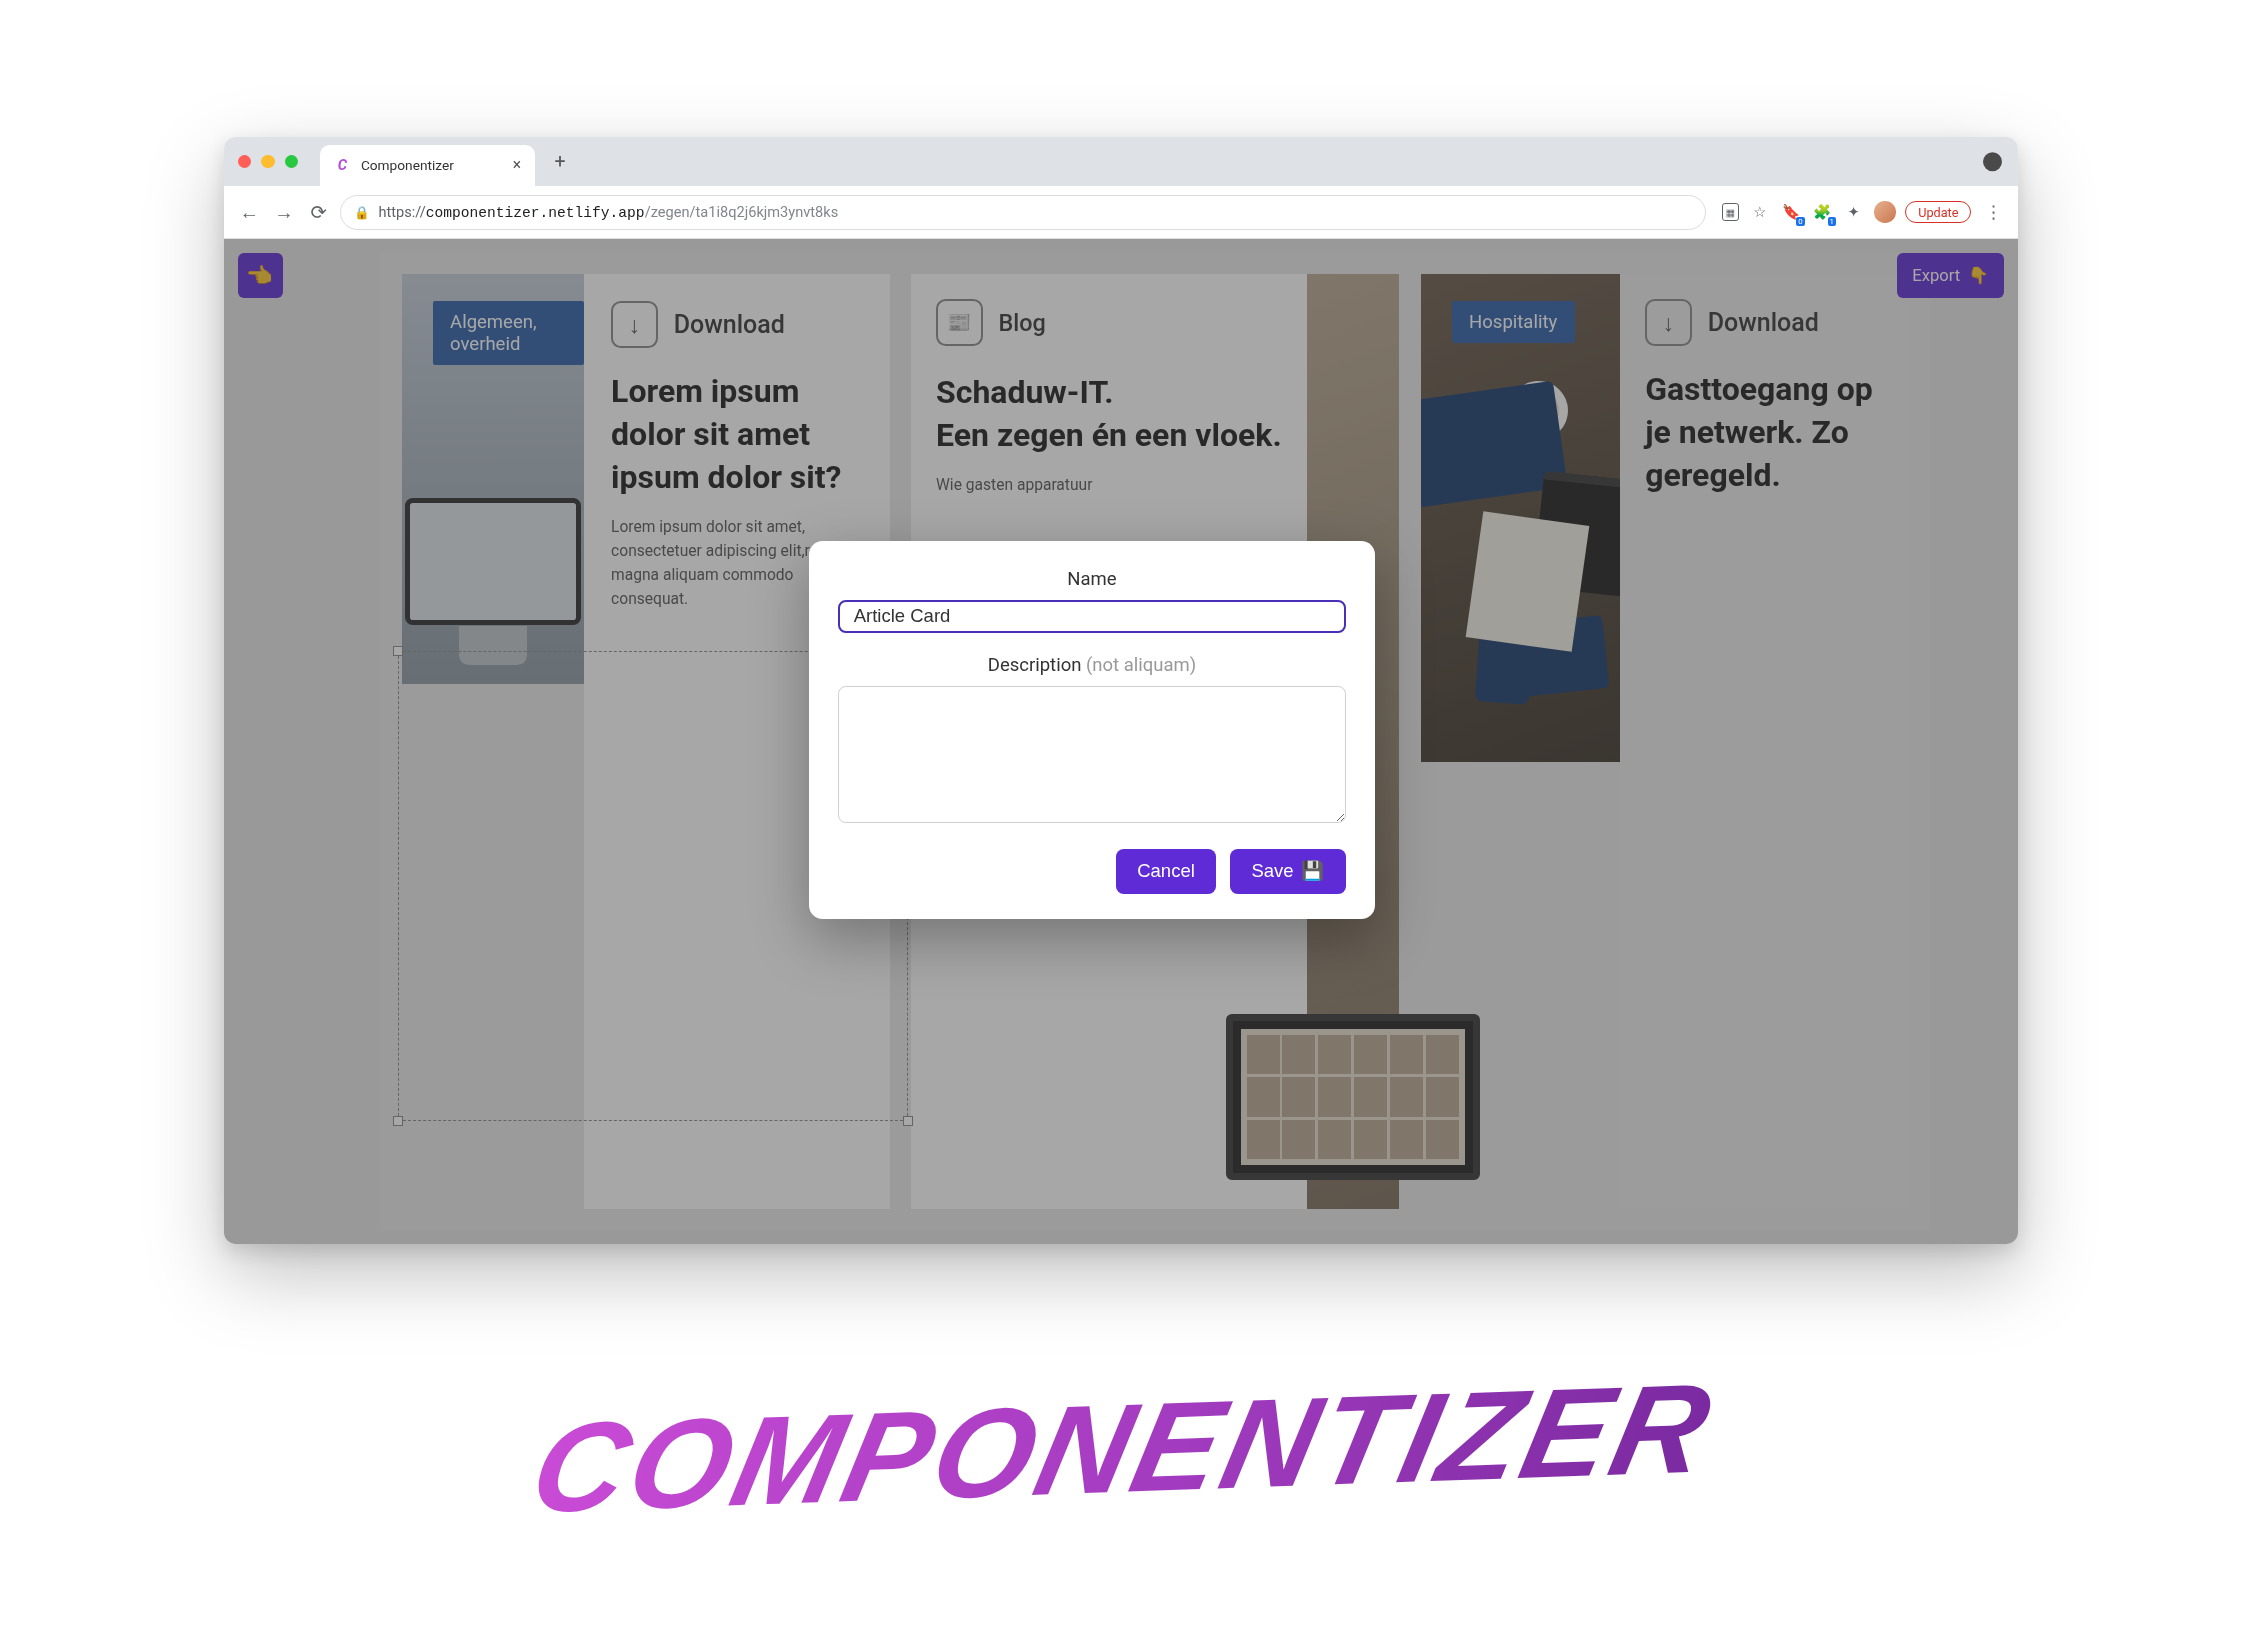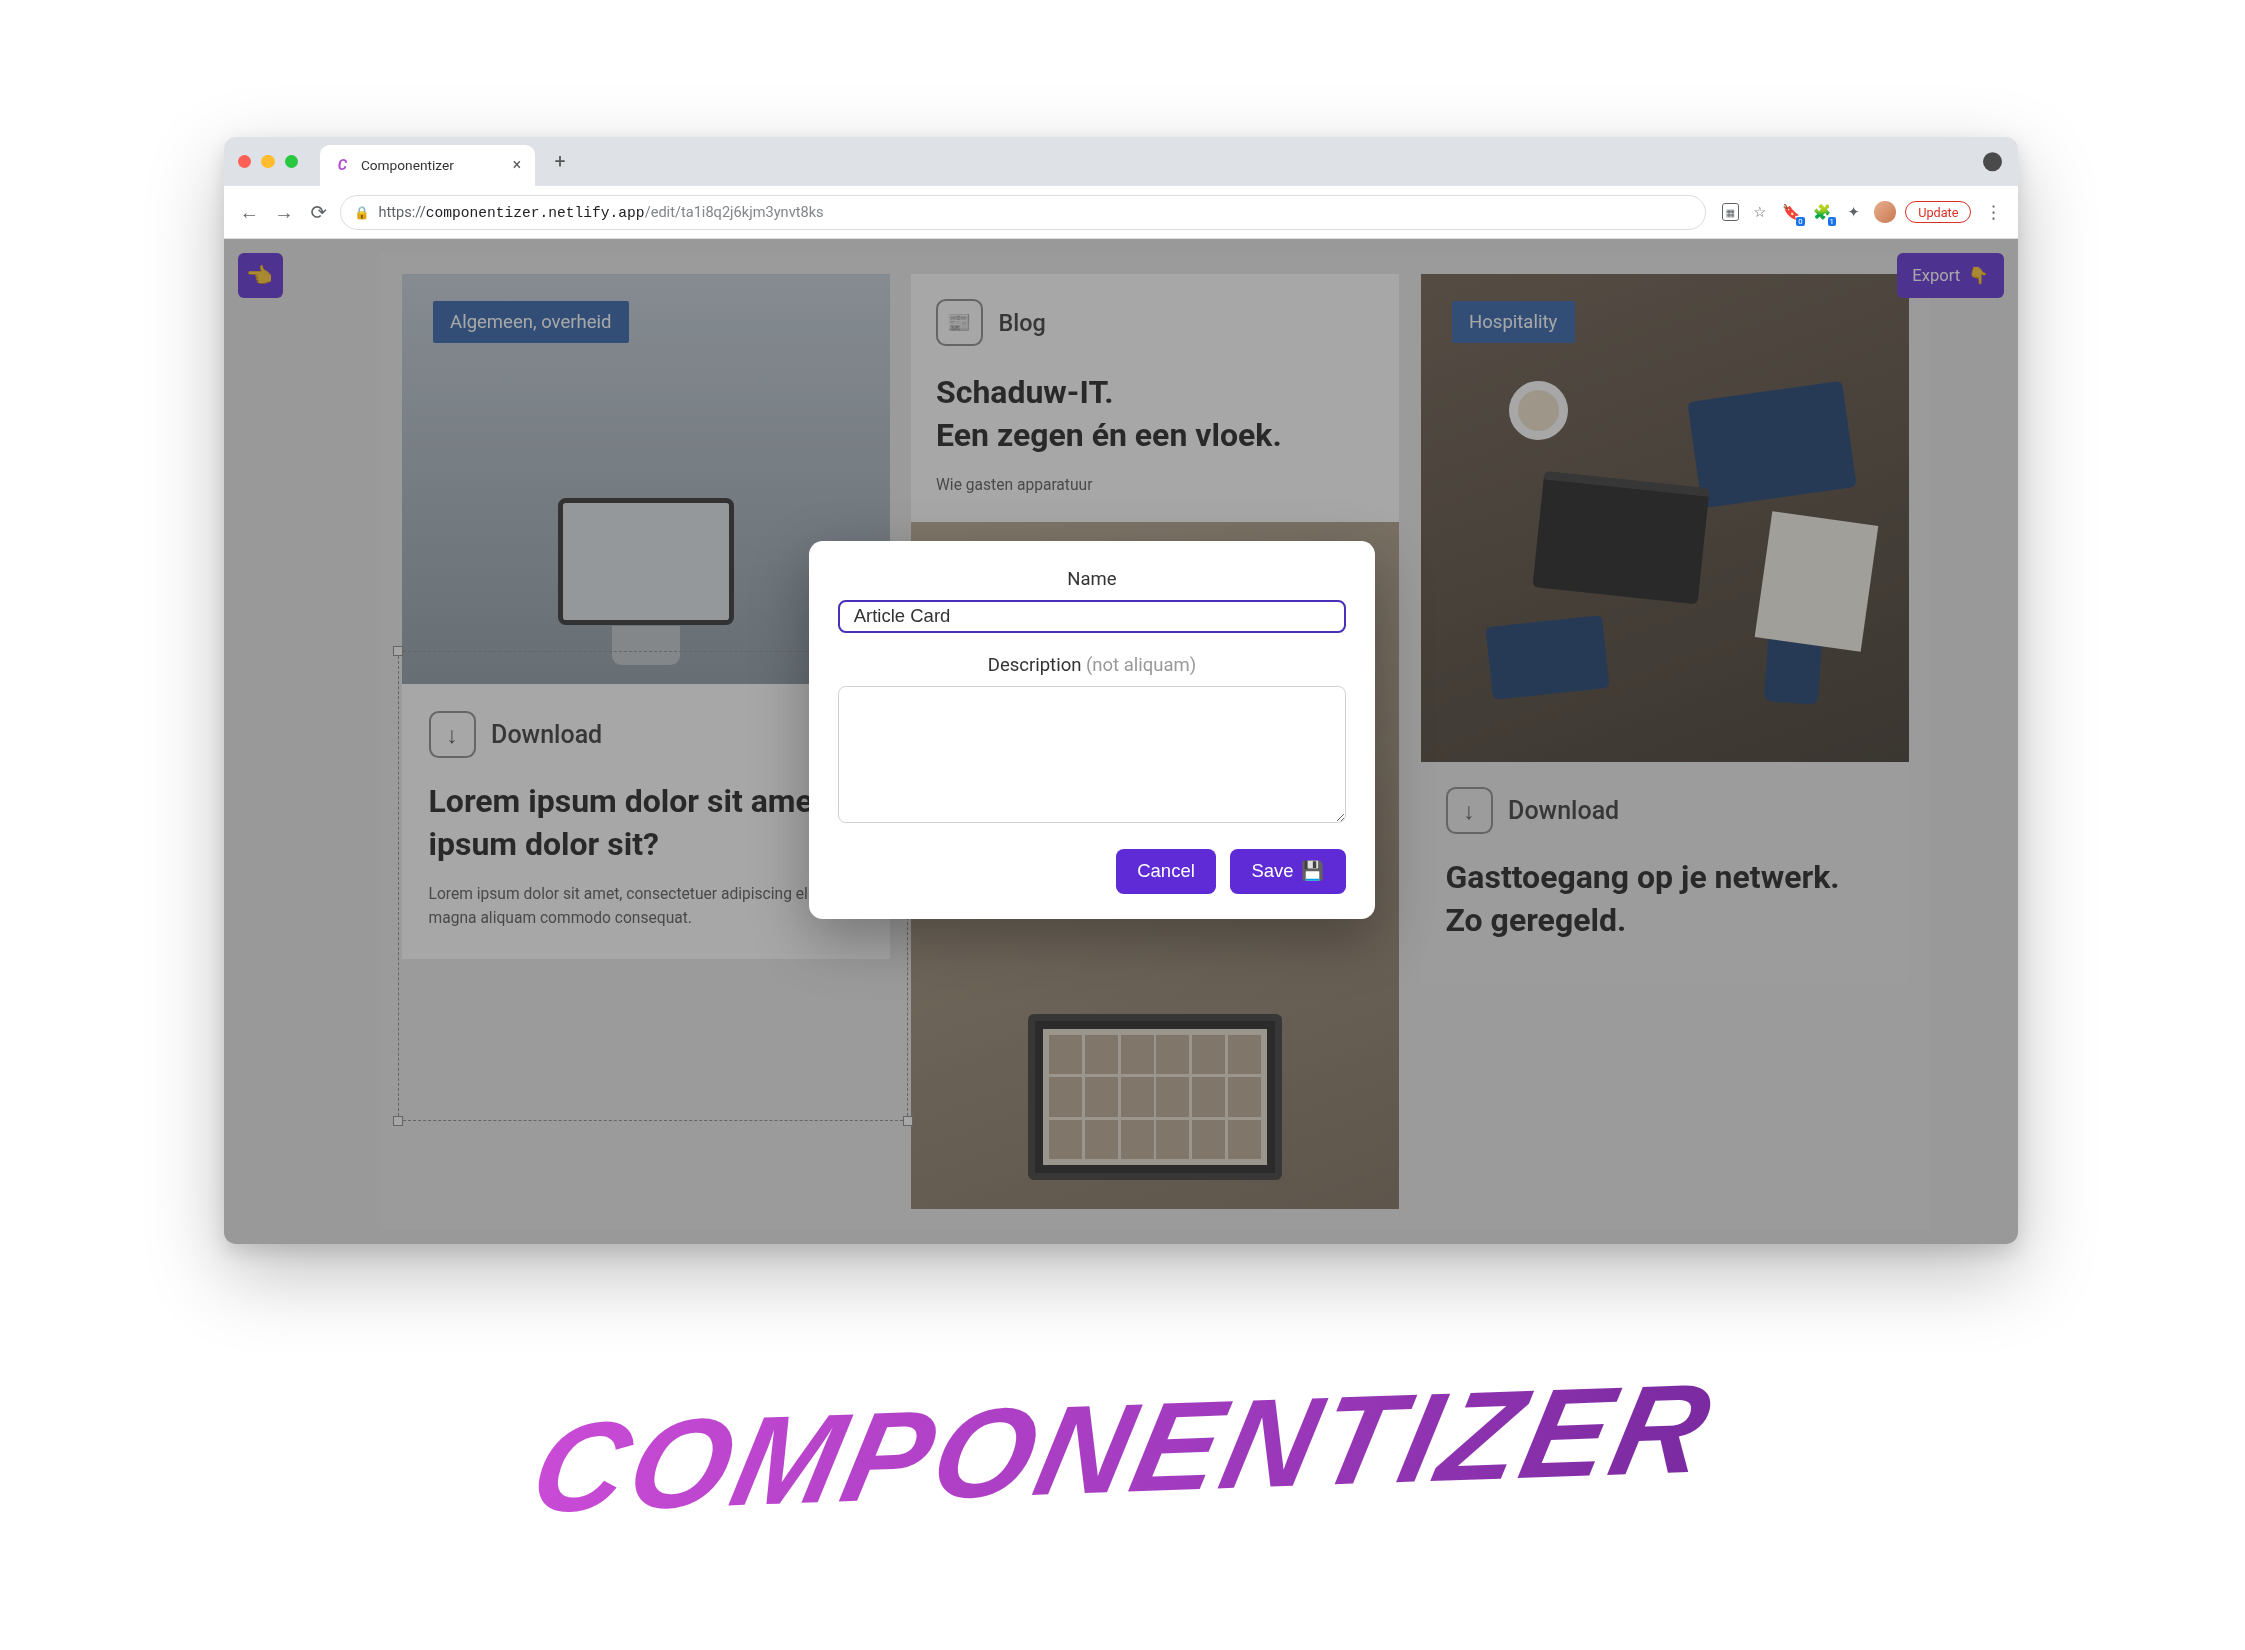--- a/index.html
+++ b/index.html
@@ -106,21 +106,21 @@
   }
   .toolbar-right {
     position:absolute; top:13.7px; right:13.7px; z-index:3;
     height:45px;background:#5e2bd6;border-radius:5.9px;color:#fff;
     display:flex;align-items:center;padding:0 15.6px;gap:7.8px;font-size:16.6px;
   }
   .canvas {
     position:absolute; left:156px; right:88px; top:13.7px; bottom:13.7px;
     background:#e9e9e9; display:flex; gap:21.5px; padding:21.5px;
   }
-  .col { flex:1; display:flex; flex-direction:column; gap:0; }
+  .col { flex:1; display:flex; flex-direction:row; gap:0; }
   .card-img {
     width:100%; background:#9aa3ab; position:relative; overflow:hidden;
   }
   .card-img.h1 { height:410px; background:linear-gradient(180deg,#c2cdd6,#8a98a3); }
   .card-img.h2 { height:410px; background:linear-gradient(160deg,#6a5a4a,#3a3228); }
   .tag-pill {
     position:absolute; top:27px; left:31px; background:#2b5ea8; color:#fff;
     padding:9.8px 17.6px; font-size:18.5px; border-radius:2px;
   }
   .card-body { background:#fff; padding:27px 27px 29px; }
@@ -228,21 +228,21 @@
     <div class="right-dot"></div>
   </div>
 
   <div class="url-bar">
     <div class="nav-btn">←</div>
     <div class="nav-btn">→</div>
     <div class="nav-btn">⟳</div>
     <div class="address">
       <span class="lock">🔒</span>
       <span>
-        <span class="url-proto">https://</span><span class="url-host">componentizer.netlify.app</span><span class="url-path">/edit/ta1i8q2j6kjm3ynvt8ks</span>
+        <span class="url-proto">https://</span><span class="url-host">componentizer.netlify.app</span><span class="url-path">/zegen/ta1i8q2j6kjm3ynvt8ks</span>
       </span>
     </div>
     <div class="ext-icons">
       <div class="ext-ic sq">▦</div>
       <div class="ext-ic">☆</div>
       <div class="ext-ic">🔖<span class="badge">0</span></div>
       <div class="ext-ic">🧩<span class="badge">1</span></div>
       <div class="ext-ic">✦</div>
       <div class="avatar"></div>
       <div class="update-pill">Update</div>

